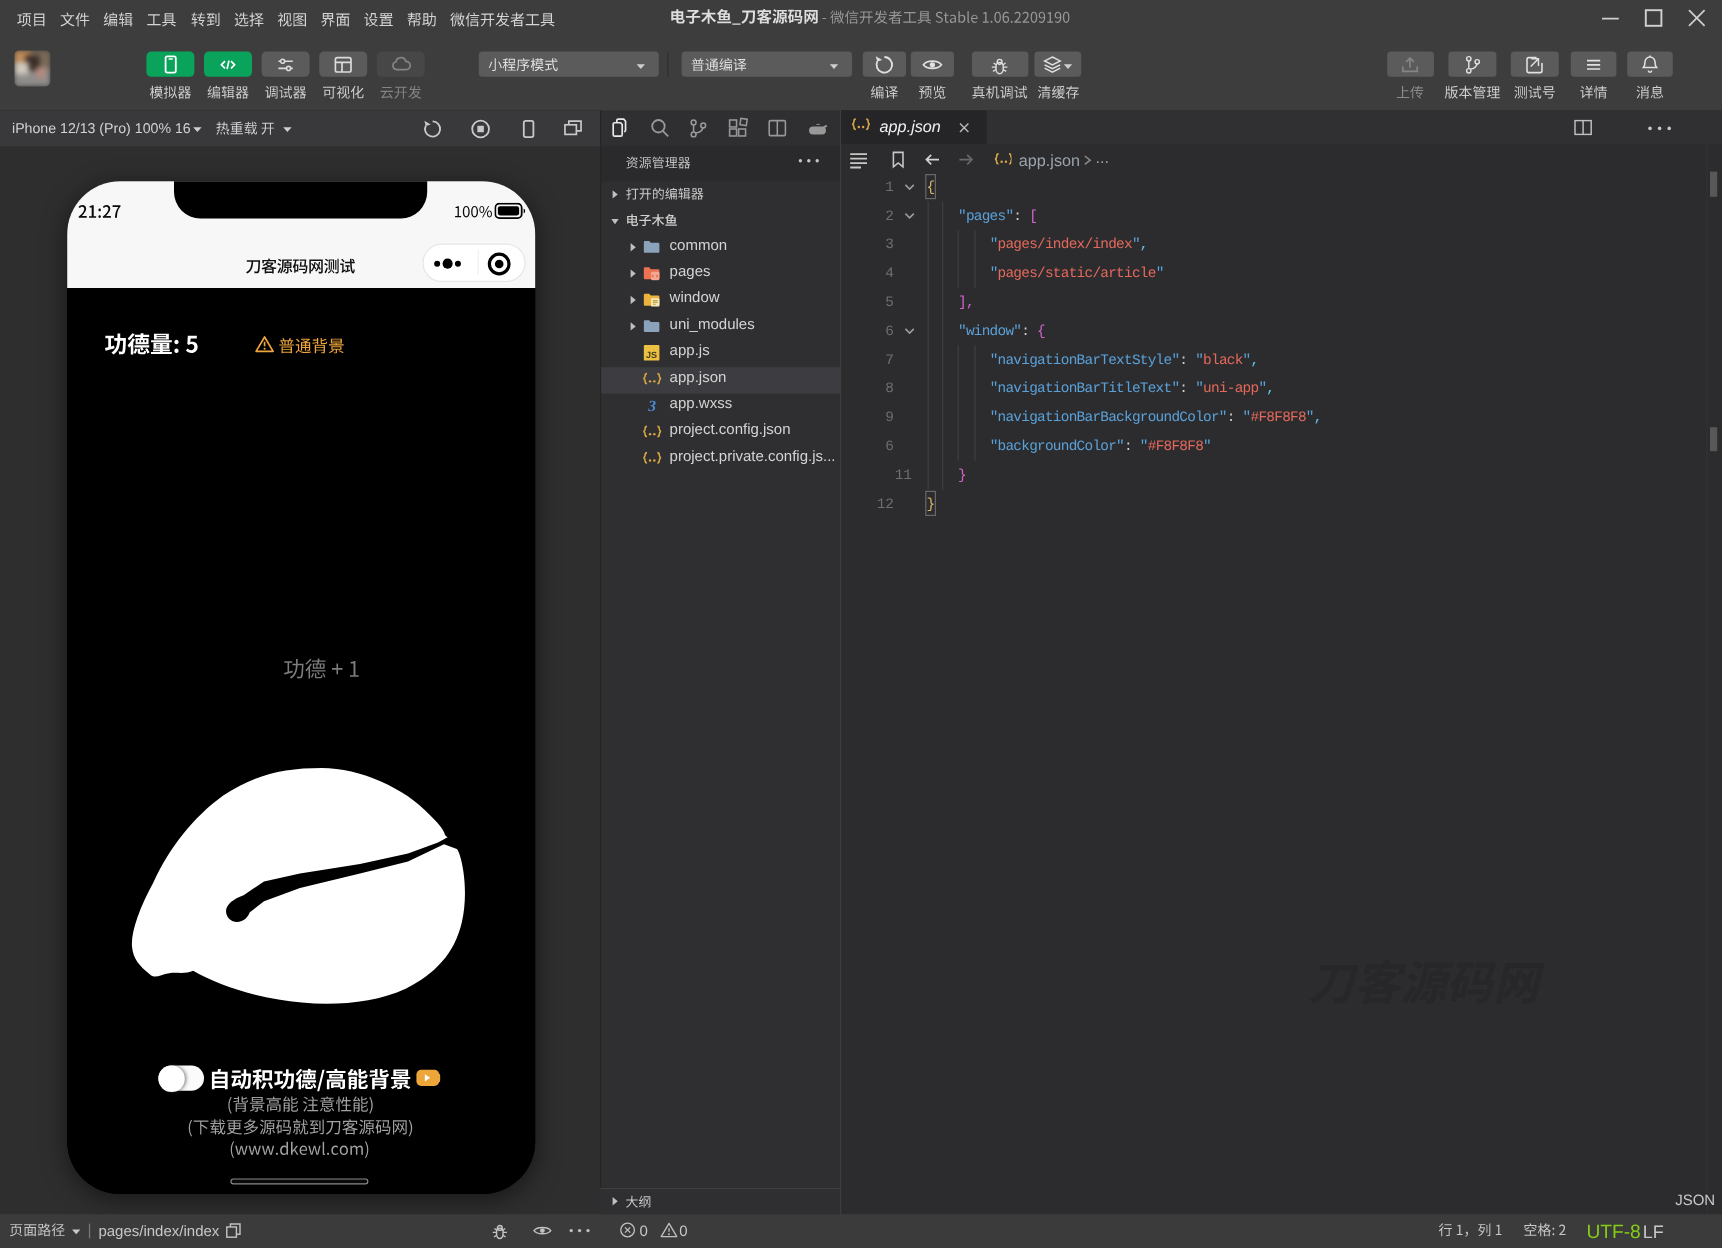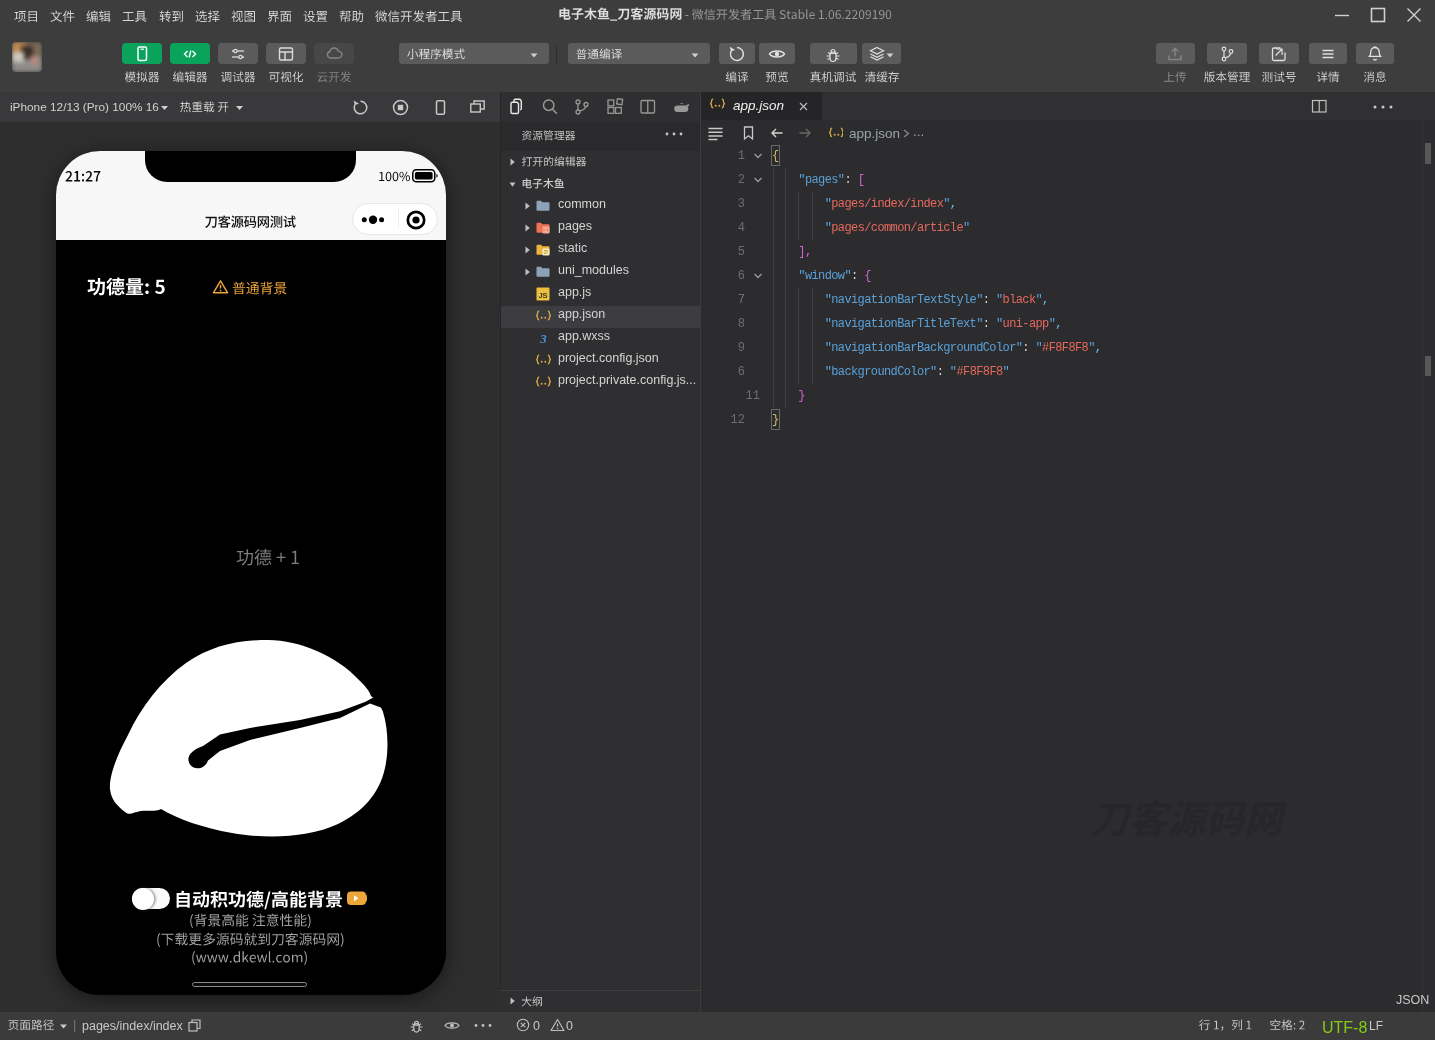--- a/index.html
+++ b/index.html
@@ -367,21 +367,21 @@
     <path d="M8 7.5 h4 M8 9 h4 M8 10.5 h2.5" stroke="#caa53d" stroke-width="0.9"></path>
   </svg>
 <svg style="position:absolute;left:522.5px;top:267px" width="9" height="10" viewBox="0 0 9 10">
     <path d="M2.5 1.5 L6.8 5 L2.5 8.5 z" fill="#c0c0c0"></path>
   </svg>
 <svg style="position:absolute;left:536px;top:265px" width="14" height="13" viewBox="0 0 14 13">
     <path d="M0.5 2.8 a1 1 0 0 1 1-1 H5 l1.3 1.5 H12.5 a1 1 0 0 1 1 1 V10.7 a1 1 0 0 1 -1 1 H1.5 a1 1 0 0 1 -1-1 z" fill="#8aa3bb"></path>
   </svg>
 <div style="position:absolute;left:558px;top:197.0px;font-size:12.5px;color:#d4d4d4;white-space:nowrap;">common</div>
 <div style="position:absolute;left:558px;top:219.0px;font-size:12.5px;color:#d4d4d4;white-space:nowrap;">pages</div>
-<div style="position:absolute;left:558px;top:241.0px;font-size:12.5px;color:#d4d4d4;white-space:nowrap;">static</div>
+<div style="position:absolute;left:558px;top:241.0px;font-size:12.5px;color:#d4d4d4;white-space:nowrap;">window</div>
 <div style="position:absolute;left:558px;top:263.0px;font-size:12.5px;color:#d4d4d4;white-space:nowrap;">uni_modules</div>
 <svg style="position:absolute;left:536px;top:287px" width="14" height="14" viewBox="0 0 14 14">
     <rect x="0.5" y="0.5" width="13" height="13" rx="1" fill="#ecc040"></rect>
     <text x="7" y="11" font-size="7.5" font-family="Liberation Sans" font-weight="bold" fill="#42381a" text-anchor="middle">JS</text>
   </svg>
 <div style="position:absolute;left:558px;top:285.0px;font-size:12.5px;color:#d4d4d4;white-space:nowrap;">app.js</div>
 <svg style="position:absolute;left:535px;top:310px" width="17" height="11" viewBox="0 0 17 11">
     <path d="M4.2 1.2 C2.8 1.2 2.6 2 2.6 3.2 C2.6 4.4 2.4 5.2 1.2 5.5 C2.4 5.8 2.6 6.6 2.6 7.8 C2.6 9 2.8 9.8 4.2 9.8" fill="none" stroke="#d8a845" stroke-width="1.3"></path>
     <path d="M12.8 1.2 C14.2 1.2 14.4 2 14.4 3.2 C14.4 4.4 14.6 5.2 15.8 5.5 C14.6 5.8 14.4 6.6 14.4 7.8 C14.4 9 14.2 9.8 12.8 9.8" fill="none" stroke="#d8a845" stroke-width="1.3"></path>
     <circle cx="6.7" cy="7.8" r="1" fill="#d8a845"></circle>
@@ -454,21 +454,21 @@
     <circle cx="10.3" cy="7.8" r="1" fill="#d8a845"></circle>
   </svg>
 <div style="position:absolute;left:849px;top:126px;font-size:13.5px;color:#9aa3ac;">app.json</div>
 <svg style="position:absolute;left:901px;top:128px" width="10" height="11" viewBox="0 0 10 11">
     <path d="M3 2 L7.5 5.5 L3 9" fill="none" stroke="#8a8a8a" stroke-width="1.3"></path>
   </svg>
 <div style="position:absolute;left:913px;top:123.5px;font-size:13.5px;color:#9aa3ac;">...</div>
 <div style="position:absolute;left:772.00px;top:144px;font-family:'Liberation Mono',monospace;font-size:12px;letter-spacing:-0.614px;line-height:24px;white-space:pre;"><span style="color:#d7ba6a">{</span></div>
 <div style="position:absolute;left:798.34px;top:168px;font-family:'Liberation Mono',monospace;font-size:12px;letter-spacing:-0.614px;line-height:24px;white-space:pre;"><span style="color:#5aa1d8">"pages"</span><span style="color:#d0d0d0">: </span><span style="color:#d164ce">[</span></div>
 <div style="position:absolute;left:824.69px;top:192px;font-family:'Liberation Mono',monospace;font-size:12px;letter-spacing:-0.614px;line-height:24px;white-space:pre;"><span style="color:#5aa1d8">"</span><span style="color:#e4695c">pages/index/index</span><span style="color:#5aa1d8">"</span><span style="color:#61c8e8">,</span></div>
-<div style="position:absolute;left:824.69px;top:216px;font-family:'Liberation Mono',monospace;font-size:12px;letter-spacing:-0.614px;line-height:24px;white-space:pre;"><span style="color:#5aa1d8">"</span><span style="color:#e4695c">pages/common/article</span><span style="color:#5aa1d8">"</span></div>
+<div style="position:absolute;left:824.69px;top:216px;font-family:'Liberation Mono',monospace;font-size:12px;letter-spacing:-0.614px;line-height:24px;white-space:pre;"><span style="color:#5aa1d8">"</span><span style="color:#e4695c">pages/static/article</span><span style="color:#5aa1d8">"</span></div>
 <div style="position:absolute;left:798.34px;top:240px;font-family:'Liberation Mono',monospace;font-size:12px;letter-spacing:-0.614px;line-height:24px;white-space:pre;"><span style="color:#d164ce">],</span></div>
 <div style="position:absolute;left:798.34px;top:264px;font-family:'Liberation Mono',monospace;font-size:12px;letter-spacing:-0.614px;line-height:24px;white-space:pre;"><span style="color:#5aa1d8">"window"</span><span style="color:#d0d0d0">: </span><span style="color:#d164ce">{</span></div>
 <div style="position:absolute;left:824.69px;top:288px;font-family:'Liberation Mono',monospace;font-size:12px;letter-spacing:-0.614px;line-height:24px;white-space:pre;"><span style="color:#5aa1d8">"navigationBarTextStyle"</span><span style="color:#d0d0d0">: </span><span style="color:#5aa1d8">"</span><span style="color:#e4695c">black</span><span style="color:#5aa1d8">"</span><span style="color:#61c8e8">,</span></div>
 <div style="position:absolute;left:824.69px;top:312px;font-family:'Liberation Mono',monospace;font-size:12px;letter-spacing:-0.614px;line-height:24px;white-space:pre;"><span style="color:#5aa1d8">"navigationBarTitleText"</span><span style="color:#d0d0d0">: </span><span style="color:#5aa1d8">"</span><span style="color:#e4695c">uni-app</span><span style="color:#5aa1d8">"</span><span style="color:#61c8e8">,</span></div>
 <div style="position:absolute;left:824.69px;top:336px;font-family:'Liberation Mono',monospace;font-size:12px;letter-spacing:-0.614px;line-height:24px;white-space:pre;"><span style="color:#5aa1d8">"navigationBarBackgroundColor"</span><span style="color:#d0d0d0">: </span><span style="color:#5aa1d8">"</span><span style="color:#e4695c">#F8F8F8</span><span style="color:#5aa1d8">"</span><span style="color:#61c8e8">,</span></div>
 <div style="position:absolute;left:824.69px;top:360px;font-family:'Liberation Mono',monospace;font-size:12px;letter-spacing:-0.614px;line-height:24px;white-space:pre;"><span style="color:#5aa1d8">"backgroundColor"</span><span style="color:#d0d0d0">: </span><span style="color:#5aa1d8">"</span><span style="color:#e4695c">#F8F8F8</span><span style="color:#5aa1d8">"</span></div>
 <div style="position:absolute;left:798.34px;top:384px;font-family:'Liberation Mono',monospace;font-size:12px;letter-spacing:-0.614px;line-height:24px;white-space:pre;"><span style="color:#d164ce">}</span></div>
 <div style="position:absolute;left:772.00px;top:408px;font-family:'Liberation Mono',monospace;font-size:12px;letter-spacing:-0.614px;line-height:24px;white-space:pre;"><span style="color:#d7ba6a">}</span></div>
 <div style="position:absolute;left:771px;top:145px;width:9px;height:21px;border:1px solid #686868;"></div>
 <div style="position:absolute;left:771px;top:409px;width:9px;height:21px;border:1px solid #686868;"></div>
@@ -545,13 +545,13 @@
     <circle cx="7.5" cy="10.5" r="0.8" fill="#c0c0c0"></circle>
   </svg>
 <div style="position:absolute;left:566px;top:1018.5px;color:#c8c8c8;font-size:12.5px;">0</div>
 <div style="position:absolute;left:1198.0px;top:1019.4px;line-height:0;"><svg width="55" height="14" viewBox="0 -10.56 55 14.40" style="overflow:visible">
       <path d="M5.2 -9.4V-8.5H11.1V-9.4ZM3.2 -10.1C2.6 -9.2 1.4 -8.1 0.4 -7.5C0.6 -7.3 0.8 -6.9 0.9 -6.7C2.0 -7.5 3.3 -8.7 4.1 -9.7ZM4.7 -6.0V-5.2H8.7V-0.2C8.7 -0.0 8.7 0.0 8.4 0.1C8.2 0.1 7.4 0.1 6.5 0.0C6.7 0.3 6.8 0.7 6.8 0.9C8.0 0.9 8.7 0.9 9.1 0.8C9.5 0.6 9.6 0.4 9.6 -0.2V-5.2H11.5V-6.0ZM3.7 -7.5C2.9 -6.1 1.5 -4.8 0.3 -3.9C0.5 -3.7 0.8 -3.3 0.9 -3.1C1.4 -3.5 1.8 -3.9 2.3 -4.4V1.0H3.2V-5.4C3.7 -6.0 4.2 -6.6 4.5 -7.2Z M15.7 0.0H20.6V-0.9H18.8V-8.8H18.0C17.5 -8.5 16.9 -8.3 16.1 -8.2V-7.5H17.7V-0.9H15.7Z M23.2 1.3C24.5 0.8 25.3 -0.1 25.3 -1.4C25.3 -2.3 24.9 -2.8 24.3 -2.8C23.8 -2.8 23.4 -2.5 23.4 -2.0C23.4 -1.4 23.8 -1.1 24.3 -1.1L24.5 -1.1C24.4 -0.3 23.9 0.3 23.0 0.6Z M41.1 -8.7V-2.0H41.9V-8.7ZM43.5 -10.0V-0.2C43.5 -0.0 43.5 0.0 43.3 0.0C43.1 0.1 42.4 0.1 41.8 0.0C41.9 0.3 42.0 0.7 42.1 0.9C43.0 0.9 43.6 0.9 43.9 0.8C44.3 0.6 44.4 0.3 44.4 -0.2V-10.0ZM35.5 -3.6C36.1 -3.2 36.9 -2.6 37.3 -2.2C36.5 -1.0 35.5 -0.2 34.3 0.3C34.5 0.4 34.7 0.8 34.8 1.0C37.4 -0.1 39.2 -2.5 39.8 -6.6L39.3 -6.8L39.1 -6.8H36.4C36.6 -7.3 36.8 -7.9 36.9 -8.6H40.2V-9.4H34.1V-8.6H36.0C35.6 -6.7 34.9 -5.0 34.0 -3.9C34.2 -3.8 34.5 -3.5 34.7 -3.3C35.2 -4.0 35.7 -4.9 36.1 -5.9H38.9C38.6 -4.8 38.3 -3.8 37.8 -3.0C37.4 -3.4 36.6 -3.9 36.0 -4.3Z M49.1 0.0H53.9V-0.9H52.2V-8.8H51.3C50.8 -8.5 50.3 -8.3 49.5 -8.2V-7.5H51.1V-0.9H49.1Z" fill="#c8c8c8"></path>
     </svg></div>
 <div style="position:absolute;left:1269.0px;top:1019.4px;line-height:0;"><svg width="37" height="14" viewBox="0 -10.56 37 14.40" style="overflow:visible">
       <path d="M6.8 -6.4C8.0 -5.8 9.6 -4.9 10.4 -4.3L11.0 -5.0C10.2 -5.5 8.5 -6.4 7.3 -7.0ZM4.6 -7.1C3.7 -6.3 2.4 -5.5 1.0 -5.0L1.5 -4.2C3.0 -4.8 4.3 -5.7 5.2 -6.5ZM0.9 -0.3V0.6H11.1V-0.3H6.5V-3.3H9.9V-4.1H2.2V-3.3H5.5V-0.3ZM5.1 -9.9C5.3 -9.5 5.5 -9.0 5.7 -8.6H0.9V-5.9H1.8V-7.8H10.2V-6.2H11.1V-8.6H6.8C6.6 -9.1 6.3 -9.7 6.0 -10.2Z M18.9 -8.0H21.5C21.2 -7.2 20.7 -6.6 20.1 -6.0C19.5 -6.5 19.1 -7.2 18.8 -7.8ZM14.4 -10.1V-7.5H12.6V-6.7H14.3C13.9 -5.0 13.1 -3.1 12.3 -2.1C12.5 -1.9 12.7 -1.5 12.8 -1.3C13.4 -2.1 14.0 -3.4 14.4 -4.8V0.9H15.3V-5.1C15.6 -4.6 16.1 -3.9 16.3 -3.6L16.8 -4.3C16.6 -4.6 15.6 -5.8 15.3 -6.1V-6.7H16.6L16.4 -6.4C16.6 -6.3 16.9 -6.0 17.1 -5.8C17.5 -6.2 17.9 -6.6 18.3 -7.1C18.6 -6.5 19.0 -5.9 19.5 -5.4C18.5 -4.5 17.3 -3.9 16.1 -3.5C16.3 -3.3 16.5 -3.0 16.6 -2.8C16.9 -2.9 17.2 -3.0 17.5 -3.1V1.0H18.4V0.4H21.7V0.9H22.6V-3.2L23.2 -3.0C23.3 -3.3 23.5 -3.6 23.7 -3.8C22.5 -4.1 21.5 -4.7 20.7 -5.4C21.6 -6.3 22.2 -7.3 22.7 -8.6L22.1 -8.8L21.9 -8.8H19.3C19.5 -9.1 19.7 -9.5 19.8 -9.9L19.0 -10.1C18.5 -8.9 17.7 -7.7 16.8 -6.8V-7.5H15.3V-10.1ZM18.4 -0.3V-2.7H21.7V-0.3ZM18.1 -3.4C18.8 -3.8 19.5 -4.3 20.1 -4.8C20.7 -4.3 21.4 -3.8 22.2 -3.4Z M25.7 -4.7C26.1 -4.7 26.5 -5.0 26.5 -5.5C26.5 -6.0 26.1 -6.4 25.7 -6.4C25.2 -6.4 24.9 -6.0 24.9 -5.5C24.9 -5.0 25.2 -4.7 25.7 -4.7ZM25.7 0.2C26.1 0.2 26.5 -0.2 26.5 -0.7C26.5 -1.2 26.1 -1.5 25.7 -1.5C25.2 -1.5 24.9 -1.2 24.9 -0.7C24.9 -0.2 25.2 0.2 25.7 0.2Z M30.6 0.0H36.1V-0.9H33.6C33.2 -0.9 32.7 -0.9 32.2 -0.9C34.3 -2.8 35.7 -4.6 35.7 -6.4C35.7 -7.9 34.7 -9.0 33.1 -9.0C32.0 -9.0 31.2 -8.4 30.5 -7.7L31.1 -7.0C31.6 -7.6 32.2 -8.1 33.0 -8.1C34.1 -8.1 34.6 -7.3 34.6 -6.3C34.6 -4.8 33.3 -3.1 30.6 -0.6Z" fill="#c8c8c8"></path>
     </svg></div>
 <div style="position:absolute;left:1322px;top:1018.5px;color:#84cc16;font-size:16px;">UTF-8</div>
-<div style="position:absolute;left:1369px;top:1018.5px;color:#c8c8c8;font-size:12px;">LF</div>
+<div style="position:absolute;left:1369px;top:1018.5px;color:#c8c8c8;font-size:15px;">LF</div>
 <div style="position:absolute;left:1396px;top:993px;color:#c8c8c8;font-size:12.5px;">JSON</div>
 </body></html>

